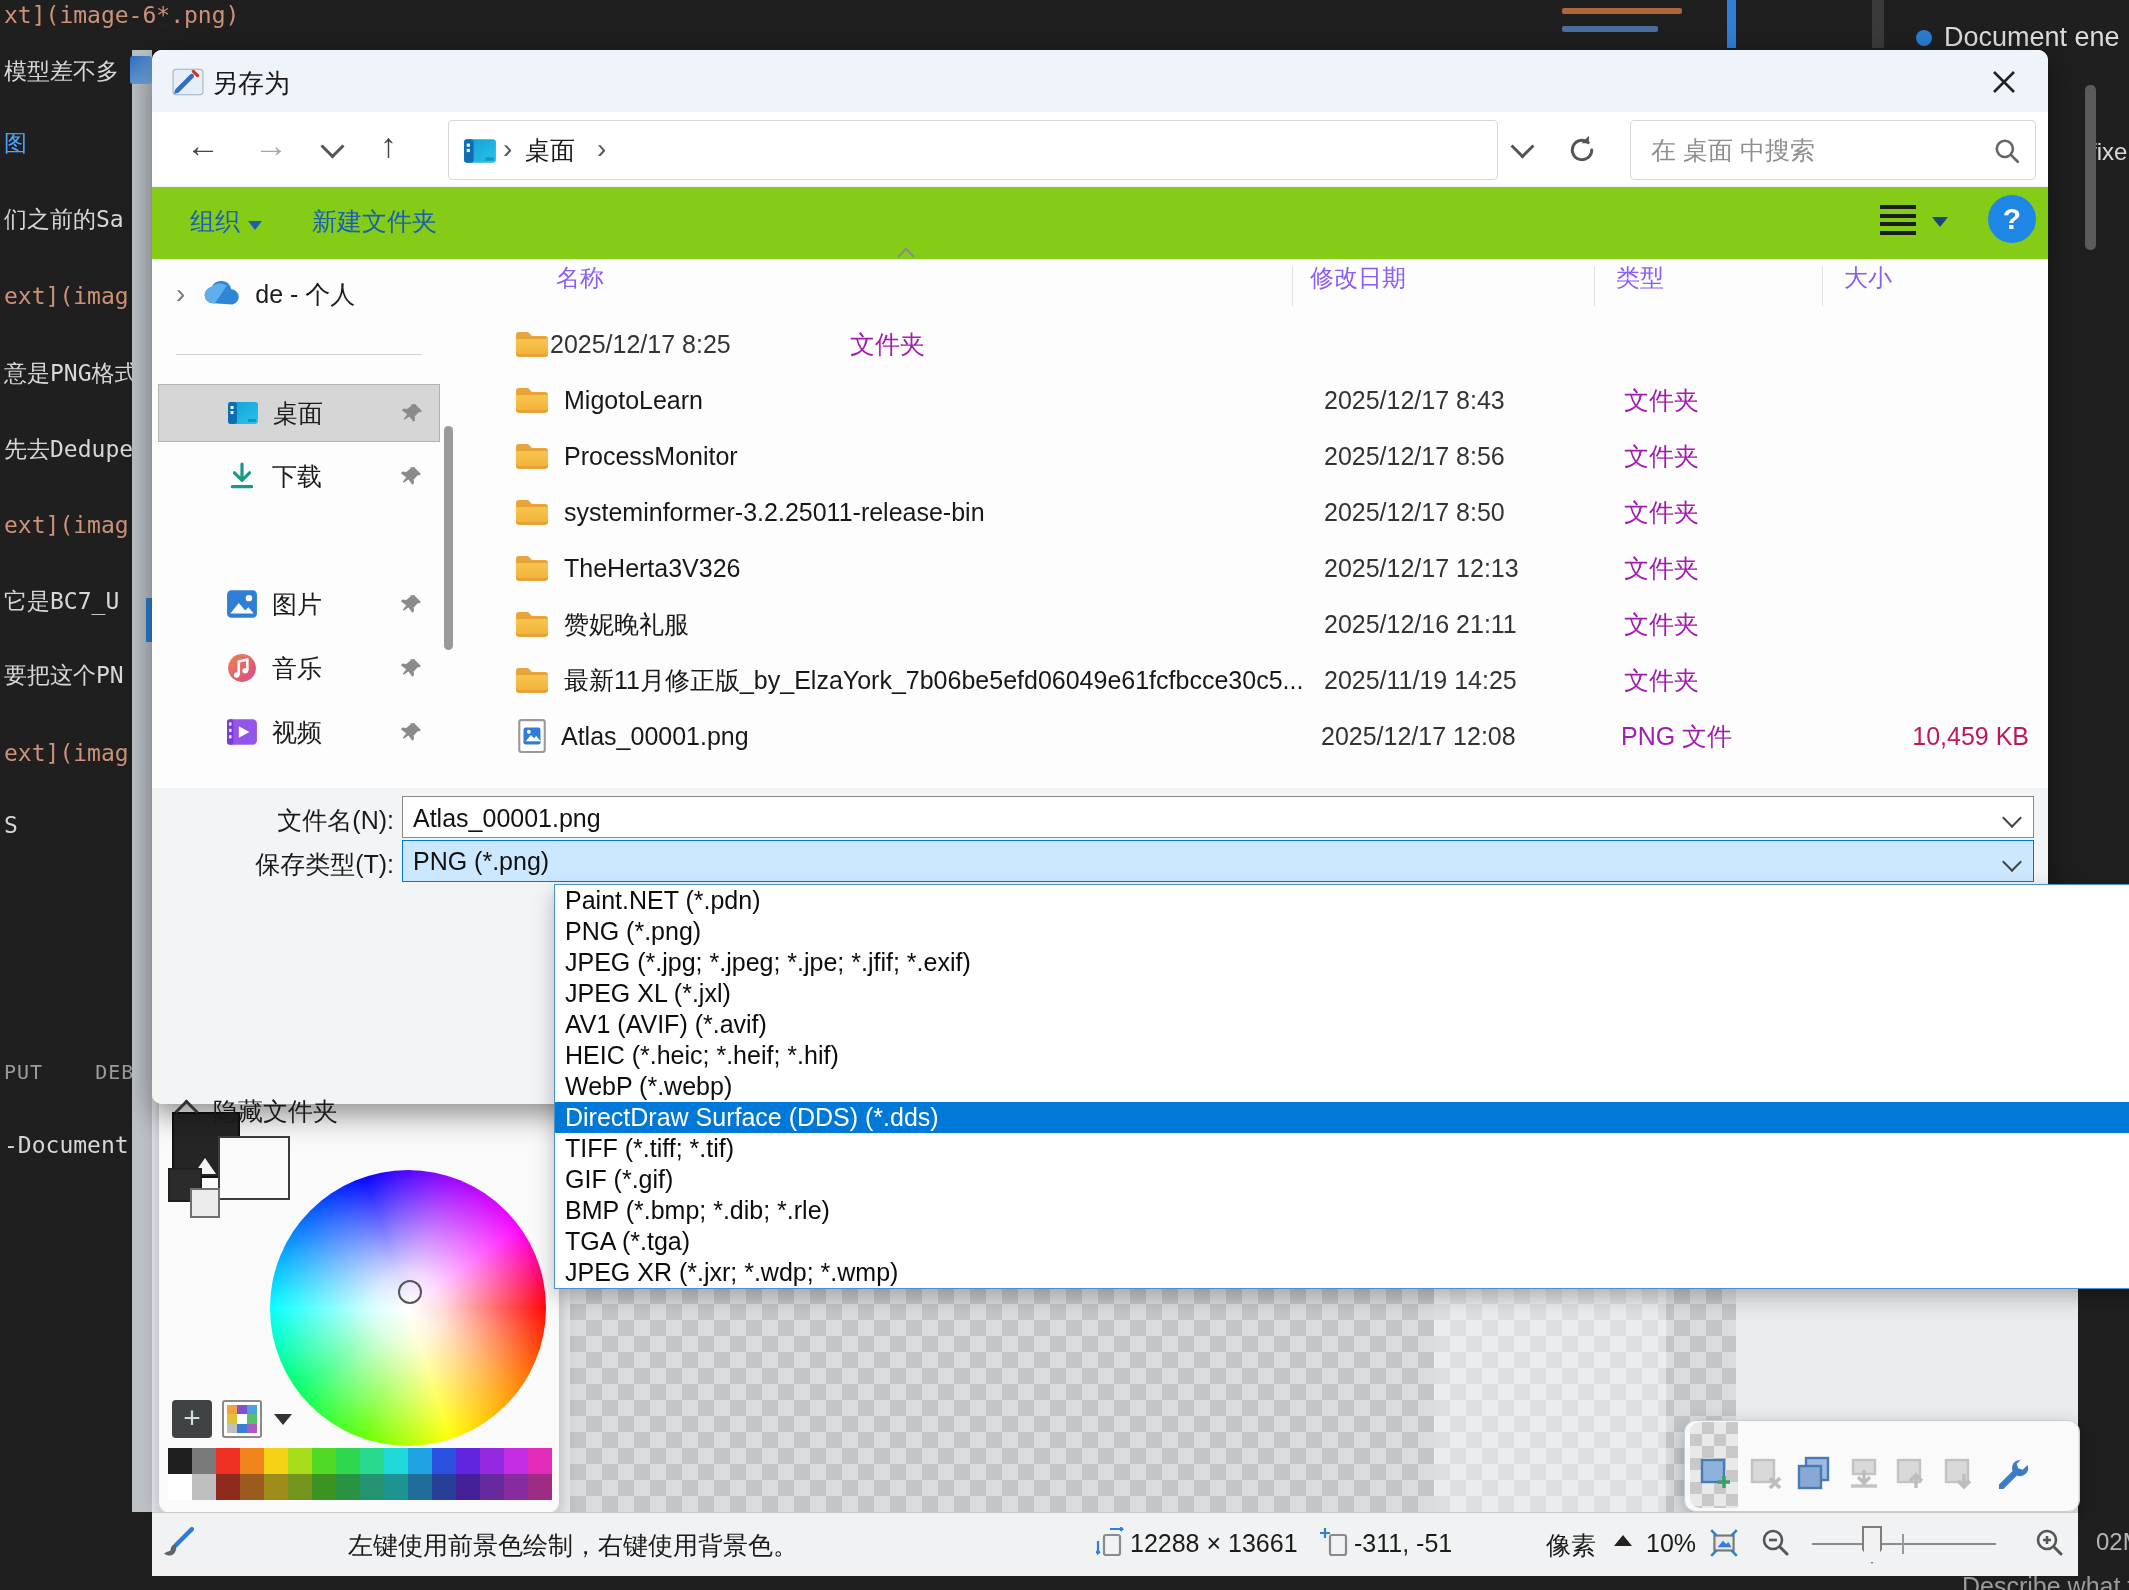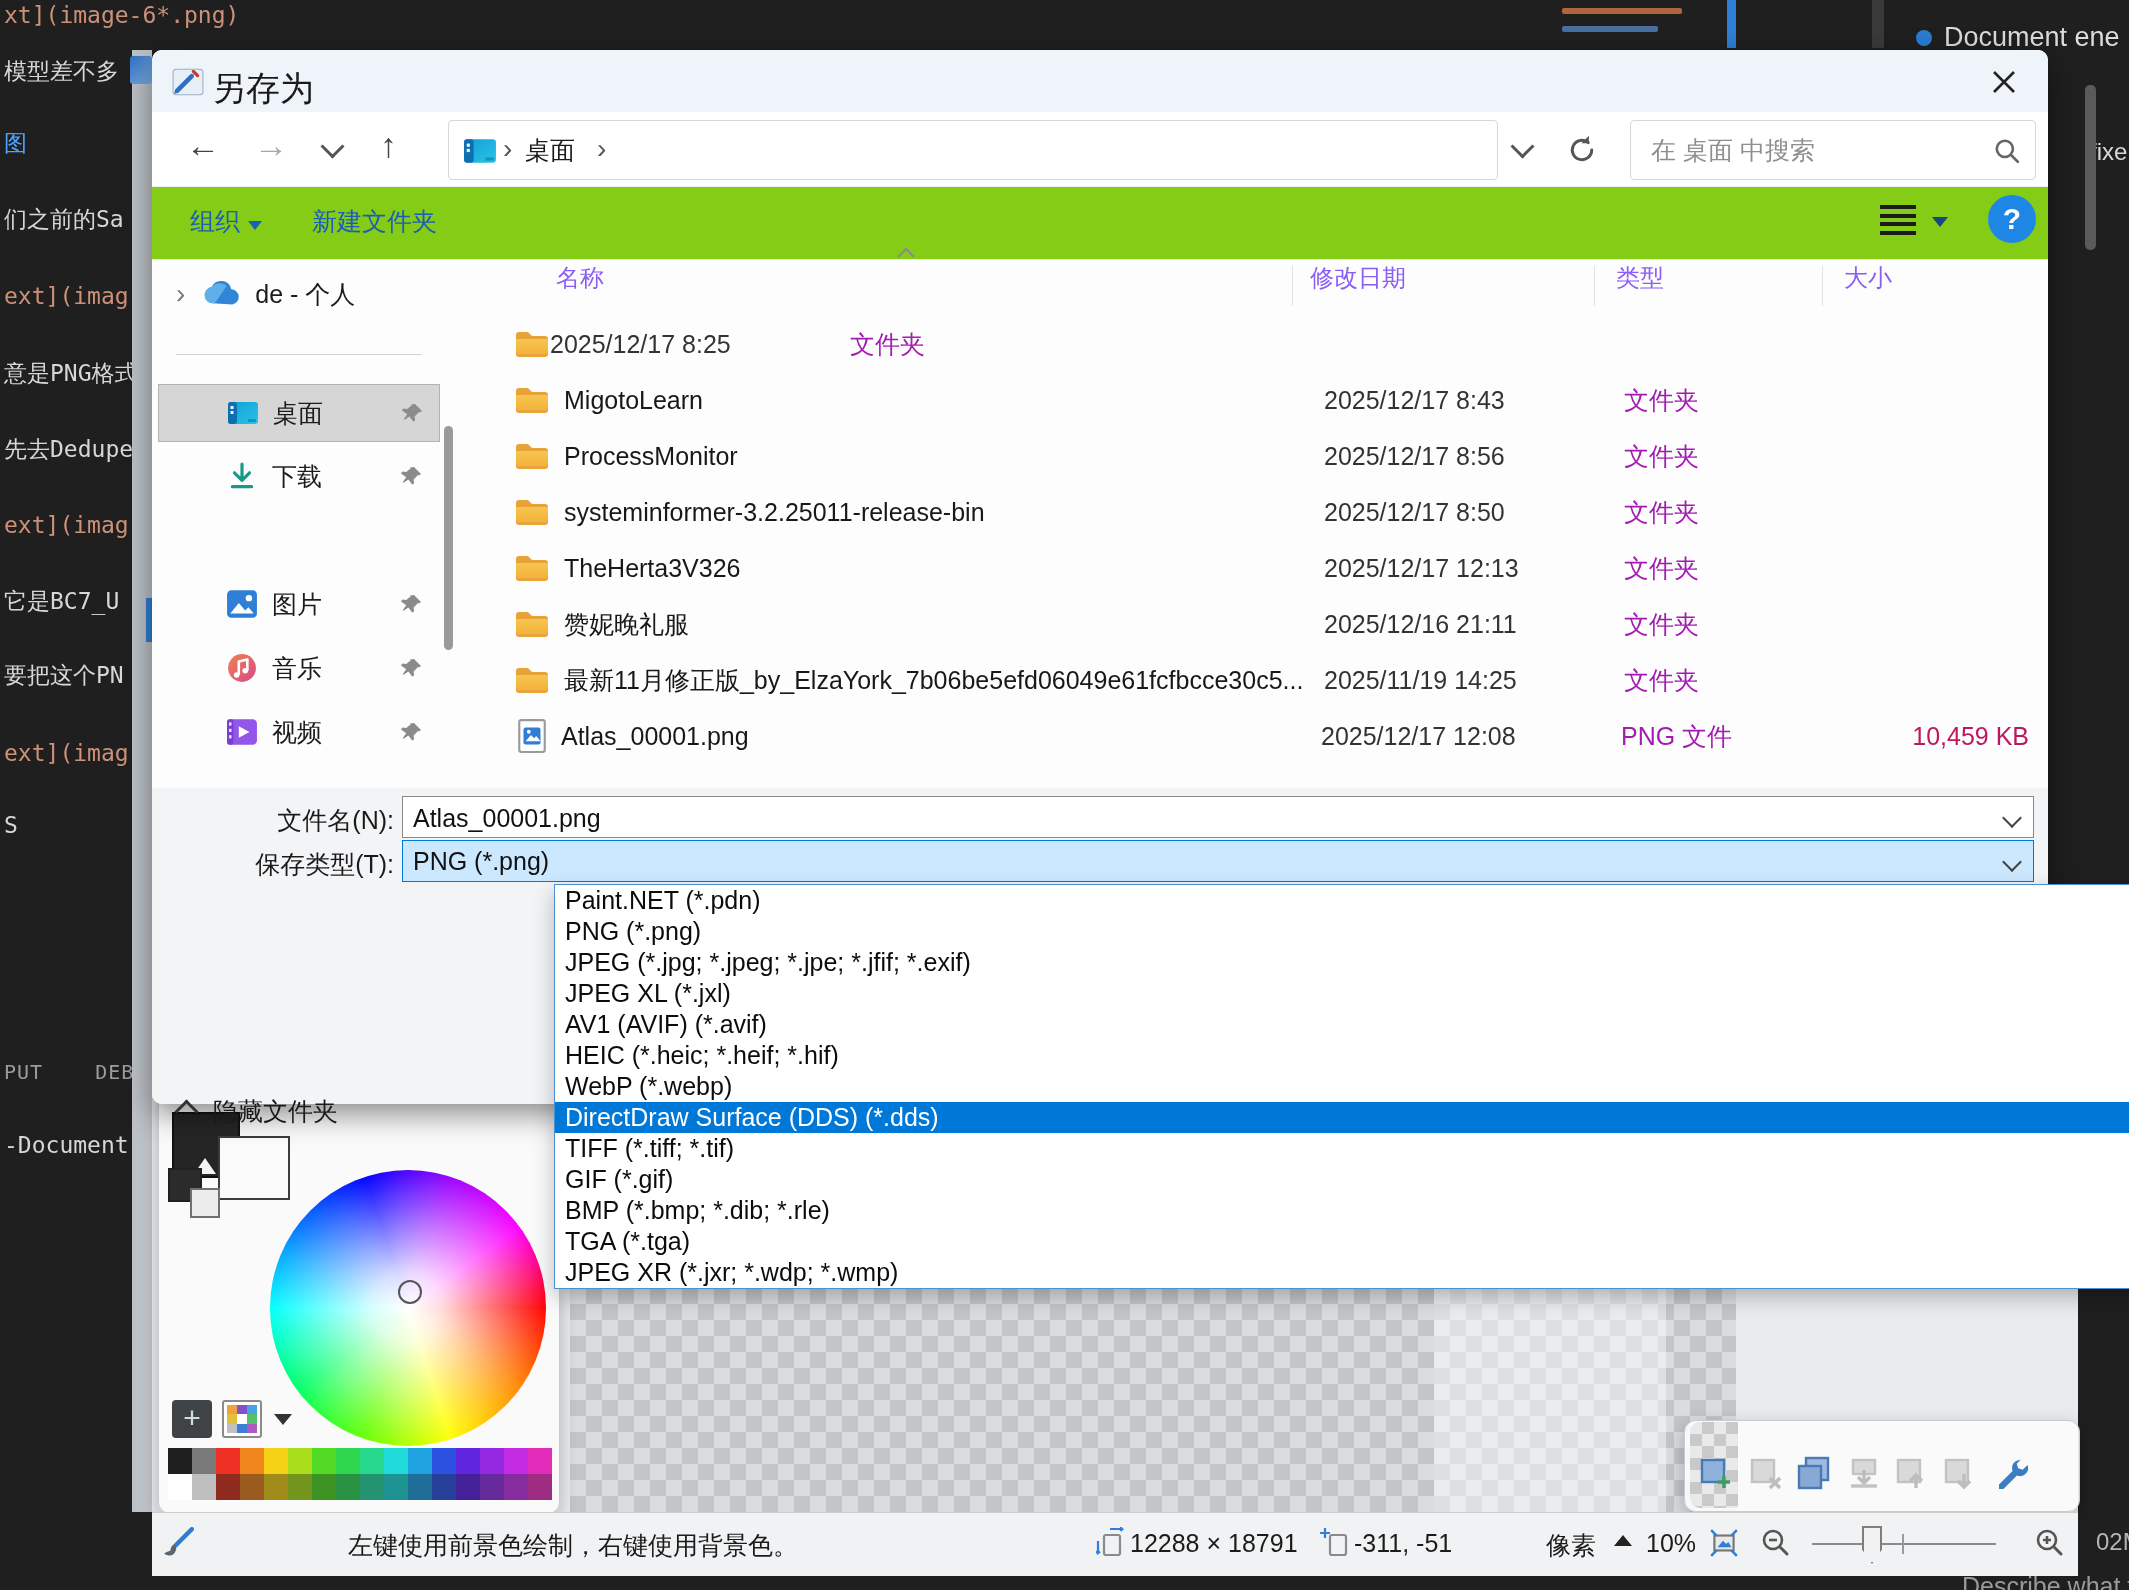--- a/index.html
+++ b/index.html
@@ -65,21 +65,21 @@
   
   .lico{position:absolute;top:1456px;width:36px;height:36px;}
   .layer-thumb{position:absolute;left:1690px;top:1422px;width:48px;height:86px;border-radius:10px 0 0 10px;
     background-color:#e9e9e9;background-image:linear-gradient(45deg,#c9c9c9 25%,transparent 25%,transparent 75%,#c9c9c9 75%),
     linear-gradient(45deg,#c9c9c9 25%,transparent 25%,transparent 75%,#c9c9c9 75%);
     background-size:24px 24px;background-position:0 0,12px 12px;}
   
   .dialog{position:absolute;left:152px;top:50px;width:1896px;height:1054px;background:#fdfdfd;border-radius:10px;
     box-shadow:0 10px 30px rgba(0,0,0,.45);z-index:5;}
   .titlebar{position:absolute;left:0;top:0;width:100%;height:62px;background:#eff3fa;border-radius:10px 10px 0 0;}
-  .titlebar .t{position:absolute;left:60px;top:16px;font-size:34px;color:#1a1a1a;}
+  .titlebar .t{position:absolute;left:60px;top:16px;font-size:26px;color:#1a1a1a;}
   .closebtn{position:absolute;right:22px;top:12px;width:44px;height:40px;text-align:center;}
   .navbar{position:absolute;left:0;top:62px;width:100%;height:74px;background:#fff;}
   .navarrow{position:absolute;top:14px;font-size:34px;color:#454545;}
   .navarrow.dis{color:#a8a8a8;}
   .chev{display:inline-block;width:14px;height:14px;border-right:3px solid #555;border-bottom:3px solid #555;}
   .chev.down{transform:rotate(45deg);} .chev.up{transform:rotate(-135deg);}
   .crumb-box{position:absolute;left:296px;top:8px;width:1048px;height:58px;border:1px solid #d7d7d7;border-radius:4px;background:#fff;}
   .crumb-box .loc{position:absolute;left:76px;top:13px;font-size:25px;color:#1a1a1a;}
   .crumb-sep{position:absolute;top:12px;font-size:28px;color:#555;}
   .searchbox{position:absolute;left:1478px;top:8px;width:404px;height:58px;border:1px solid #d7d7d7;border-radius:4px;background:#fff;}
@@ -392,21 +392,21 @@
     </svg>
 
   <div class="statusbar">
     <svg class="sb-ico" style="left:10px;width:32px;height:32px">
         <use href="#sym-brush"></use>
       </svg>
     <div class="hint">左键使用前景色绘制，右键使用背景色。</div>
     <svg class="sb-ico" style="left:944px;width:30px;height:30px">
         <use href="#sym-page-size"></use>
       </svg>
-    <div class="sb-txt" style="left:978px">12288 × 18791</div>
+    <div class="sb-txt" style="left:978px">12288 × 13661</div>
     <svg class="sb-ico" style="left:1168px;width:30px;height:30px">
         <use href="#sym-page-pos"></use>
       </svg>
     <div class="sb-txt" style="left:1202px">-311,  -51</div>
     <div class="sb-txt" style="left:1394px">像素</div>
     <div class="caret-up" style="left:1462px;top:22px"></div>
     <div class="sb-txt" style="left:1494px">10%</div>
     <svg class="sb-ico" style="left:1556px;width:32px;height:32px">
         <use href="#sym-fit"></use>
       </svg>

